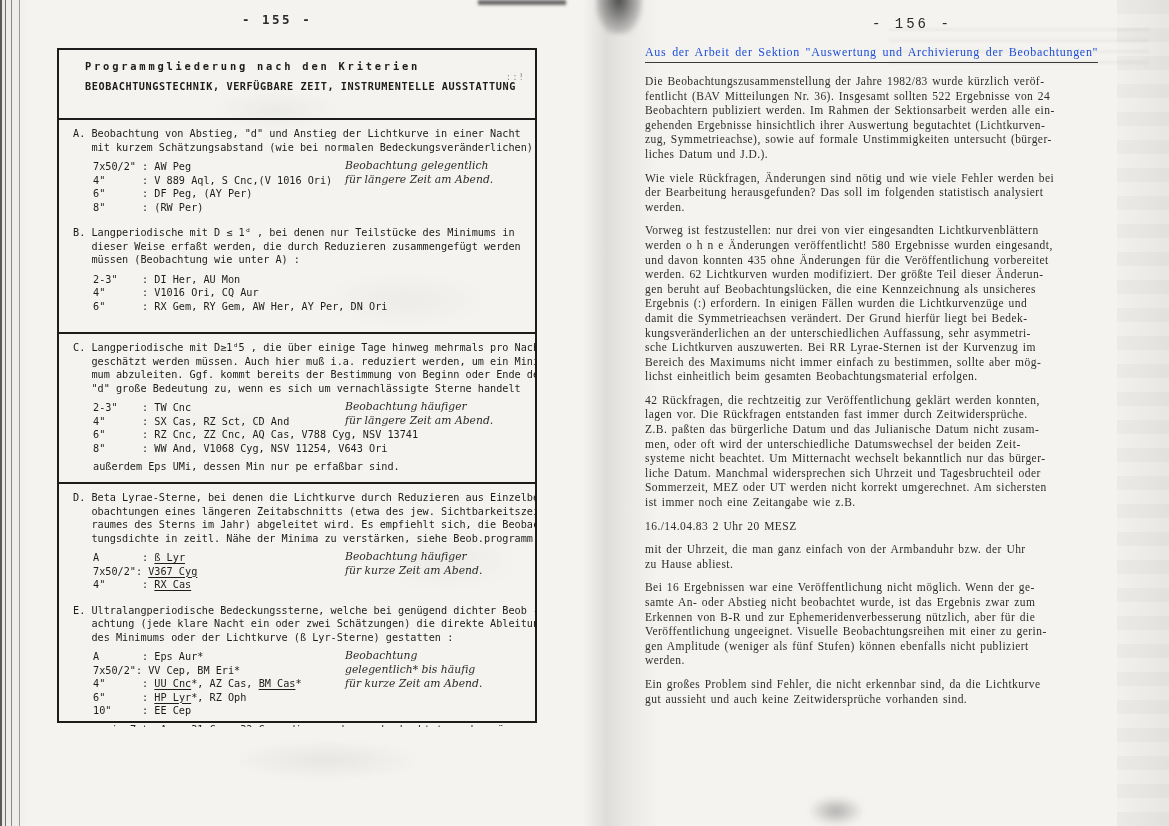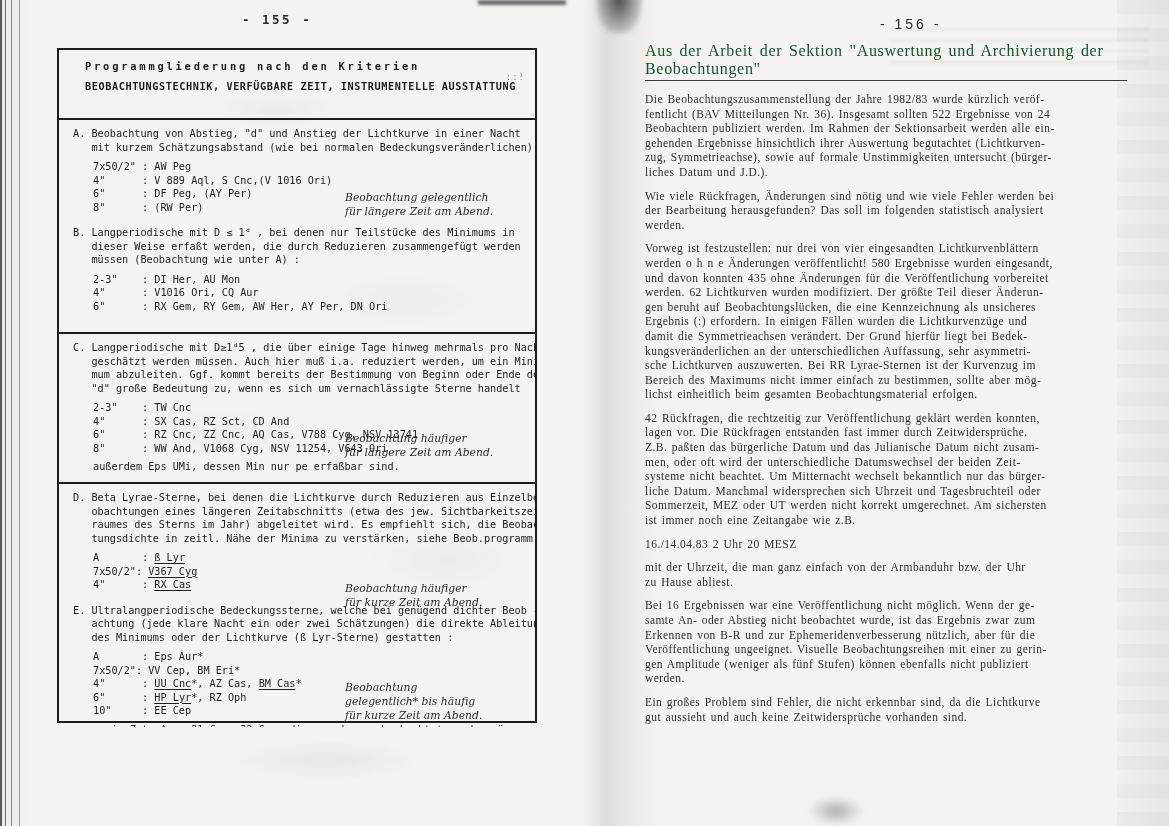--- a/index.html
+++ b/index.html
@@ -56,22 +56,22 @@
       linear-gradient(90deg,transparent,rgba(110,110,110,.08));
   }
   .page-right::before{ 
     content:"";position:absolute;right:20px;top:28px;width:260px;height:40px;pointer-events:none;
     background:repeating-linear-gradient(180deg,rgba(130,130,130,.12) 0 3px,transparent 3px 11px);
     filter:blur(1px);opacity:.6;
   }
 
   .pagenum{position:absolute;color:#2a2a2a;}
   .pagenum-left{left:216px;top:12px;font-size:12.5px;letter-spacing:2.5px;font-weight:bold;}
-  .pagenum-right{left:286px;top:16px;font-family:Liberation Sans, sans-serif;
-    font-size:14px;letter-spacing:3px;margin-left:8px;}
+  .pagenum-right{left:286px;top:16px;font-family:Liberation Mono, monospace;
+    font-size:14px;letter-spacing:3px;}
 
   
   .progbox{
     position:absolute;left:31px;top:48px;width:476px;height:671px;
     border:2px solid #1c1c1c;background:rgba(244,243,239,.35);
     color:#1c1c1c;
   }
   .boxhead{height:58px;padding:10px 8px 0 26px;position:relative;}
   .boxhead .h1{font-size:10.4px;letter-spacing:2.8px;font-weight:bold;white-space:pre;}
   .boxhead .h2{font-size:10.2px;letter-spacing:0.6px;font-weight:bold;white-space:pre;margin-top:9px;}
@@ -84,30 +84,30 @@
 
   .sec{padding:7px 6px 0 14px;}
   .pre{white-space:pre;font-size:10.2px;line-height:13.5px;margin:0;color:#1c1c1c;}
   .intro{margin-bottom:6px;font-weight:500;}
   .entries{position:relative;padding-left:20px;margin-bottom:5px;}
   .entry-line{white-space:pre;font-size:10.2px;line-height:13.5px;}
   .u{text-decoration:underline;text-underline-offset:2px;}
   .note{
     position:absolute;left:272px;top:-1px;white-space:pre;
     font-family:"DejaVu Serif","Liberation Serif",serif;font-style:italic;
-    font-size:10.8px;line-height:14px;color:#2a2a2a;margin-top:32px;
+    font-size:10.8px;line-height:14px;color:#2a2a2a;
   }
   .extra{margin:1px 0 7px 20px;}
 
   
   .article{position:absolute;left:59px;top:42px;width:482px;color:#2d2d2d;
     font-family:"Liberation Serif","DejaVu Serif",serif;}
   .article-title{
-    display:inline-block;font-size:16px;letter-spacing:0.7px;word-spacing:2px;
-    border-bottom:1.5px solid #3a3a3a;padding-bottom:2px;margin-bottom:11px;color:#14532d;
+    display:inline-block;font-size:12px;letter-spacing:0.7px;word-spacing:2px;
+    border-bottom:1.5px solid #3a3a3a;padding-bottom:2px;margin-bottom:11px;color:#1d4ed8;
   }
   .para{
     white-space:pre-line;font-size:11.5px;line-height:14.6px;letter-spacing:0.45px;
     word-spacing:1.2px;margin:0 0 9px 0;
   }
 </style>
 </head>
 <body>
 
 <div class="scan">

